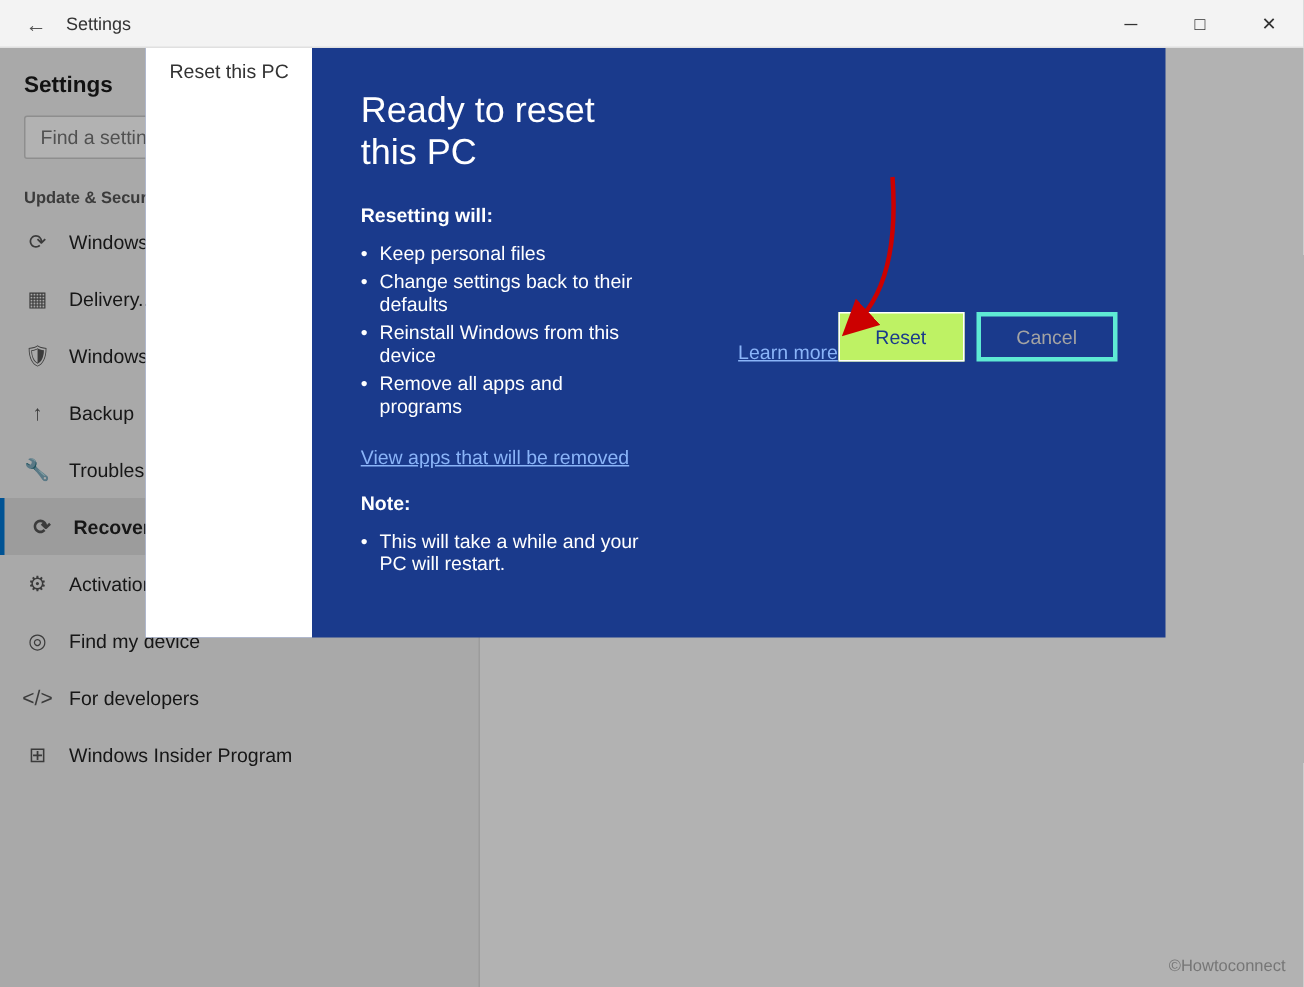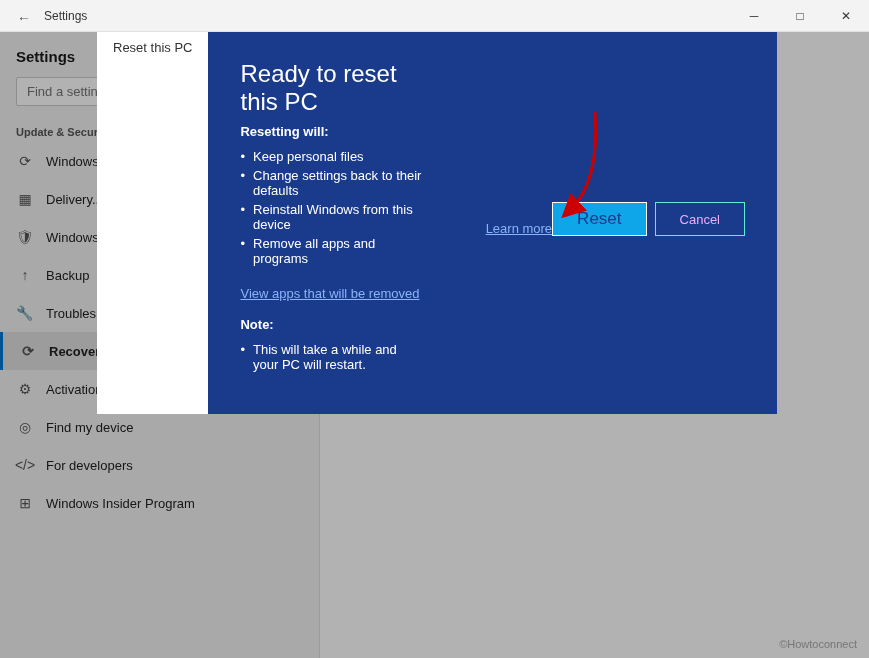--- a/index.html
+++ b/index.html
@@ -181,21 +181,21 @@
       font-weight: 400;
     }
     .dialog-body {
       padding: 28px 32px 24px 32px;
       color: white;
       flex: 1;
     }
     .dialog-heading {
       font-size: 24px;
       font-weight: 400;
-      margin-bottom: 8px;
+      margin-bottom: 20px;
       color: white;
     }
     .dialog-section-label {
       font-size: 13px;
       font-weight: 600;
       color: white;
       margin-bottom: 8px;
     }
     .dialog-list {
       list-style: none;
@@ -240,32 +240,32 @@
       text-decoration: underline;
       margin-top: 19px;
     }
     .footer-buttons {
       display: flex;
       gap: 8px;
       position: relative;
     }
     .btn-reset {
       padding: 6px 24px;
-      background: #0ea5e9;
+      background: #bef264;
       color: #1a3a8c;
       border: 1px solid white;
-      font-size: 17px;
+      font-size: 13px;
       cursor: pointer;
       min-width: 80px;
     }
     .btn-cancel {
       padding: 6px 24px;
       background: transparent;
-      color: #f0abfc;
-      border: 1px solid #5eead4;
+      color: #a3a3a3;
+      border: 3px solid #5eead4;
       font-size: 13px;
       cursor: pointer;
       min-width: 80px;
     }
 
     
     .arrow-container {
       position: absolute;
       top: -100px;
       right: 130px;

